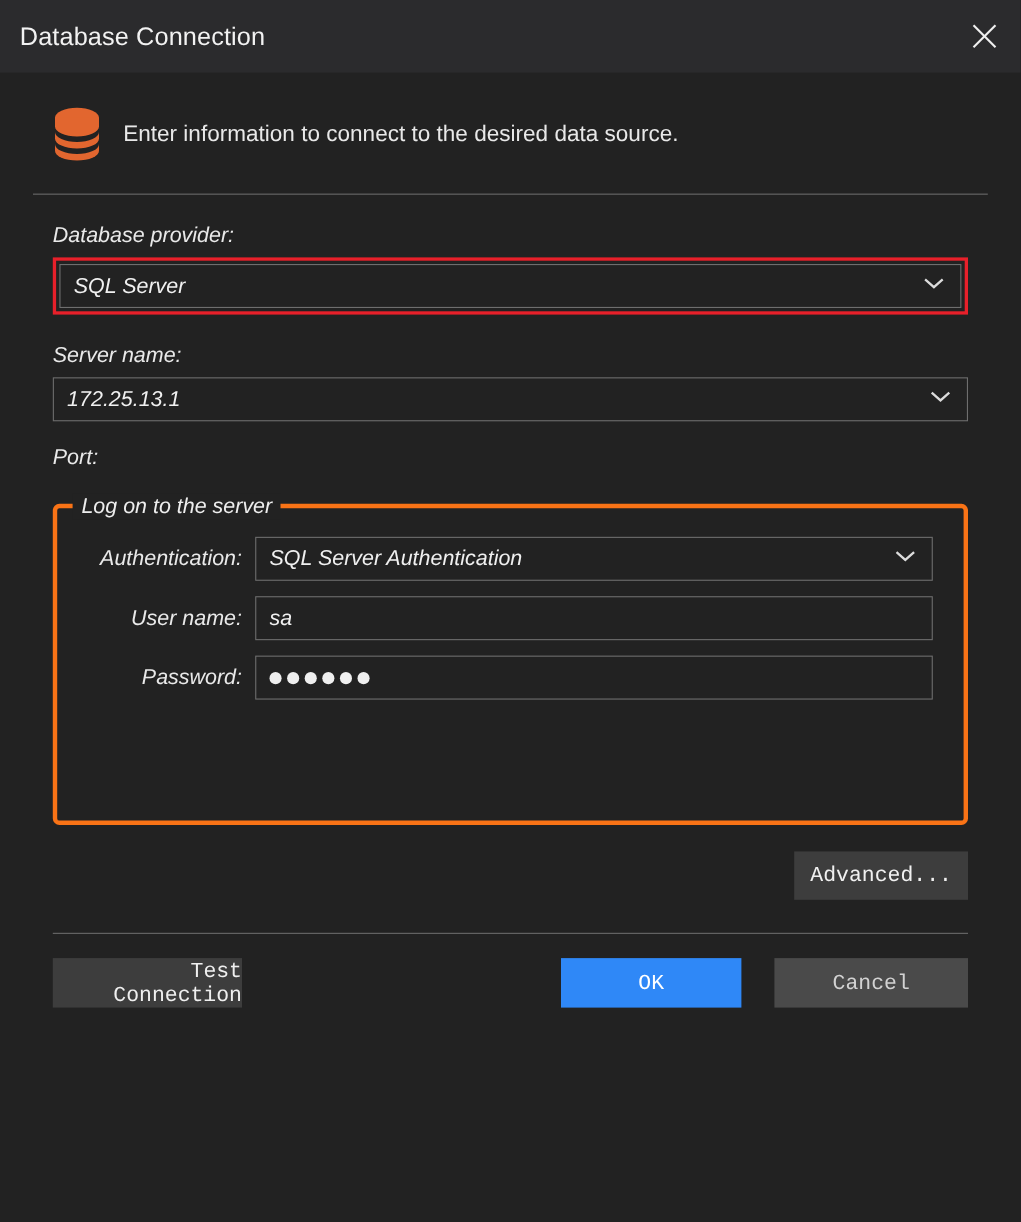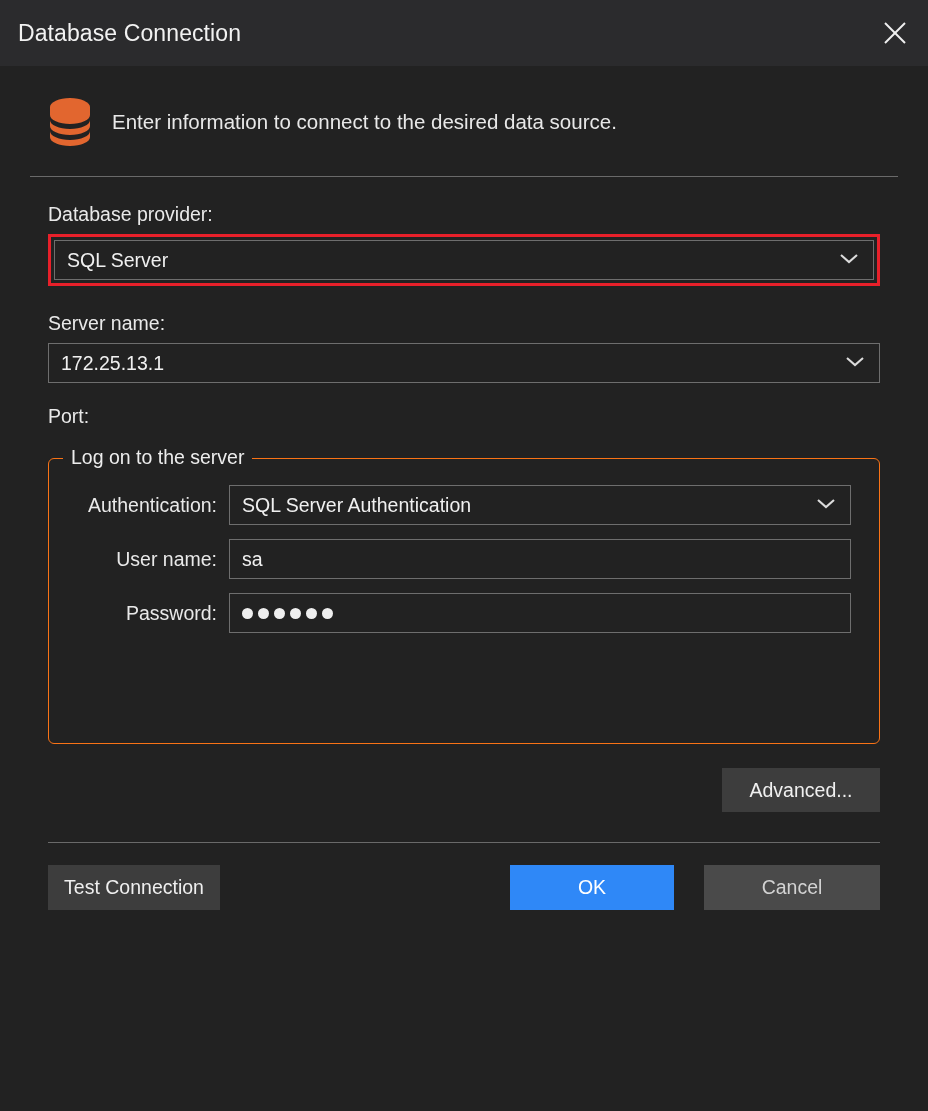--- a/index.html
+++ b/index.html
@@ -67,20 +67,21 @@
   }
 
   .divider {
     height: 1px;
     background: #6a6a6a;
     margin: 28px 0 0 0;
   }
 
   .form {
     padding: 0 18px;
+    font-style: italic;
   }
 
   .field-label {
     font-size: 19.5px;
     color: #e9e9e9;
     margin: 26px 0 8px 0;
     display: block;
   }
   .field-label.tight { margin-top: 22px; }
 
@@ -115,21 +116,21 @@
     position: relative;
     padding: 3px;
     border: 3px solid #e8202a;
     background: transparent;
   }
   .highlight > .control { border-color: #6e6e6e; }
 
   
   .groupbox {
     position: relative;
-    border: 1px solid #f97316;
+    border: 4px solid #f97316;
     border-radius: 6px;
     margin-top: 30px;
     padding: 26px 28px 26px 28px;
   }
   .groupbox > .legend {
     position: absolute;
     top: -13px;
     left: 14px;
     background: #222222;
     padding: 0 8px;
@@ -164,26 +165,27 @@
     height: 11px;
     border-radius: 50%;
     background: #efefef;
   }
 
   .group-pad-bottom { height: 70px; }
 
   
   .btn {
     border: none;
-    font-family: Liberation Sans, sans-serif;
+    font-family: Liberation Mono, monospace;
     font-size: 19.5px;
     cursor: pointer;
     display: inline-flex;
     align-items: center;
     justify-content: center;
+    text-align: right;
   }
   .btn-advanced {
     background: #3d3d3d;
     color: #f0f0f0;
     width: 158px;
     height: 44px;
   }
   .advanced-row {
     display: flex;
     justify-content: flex-end;

